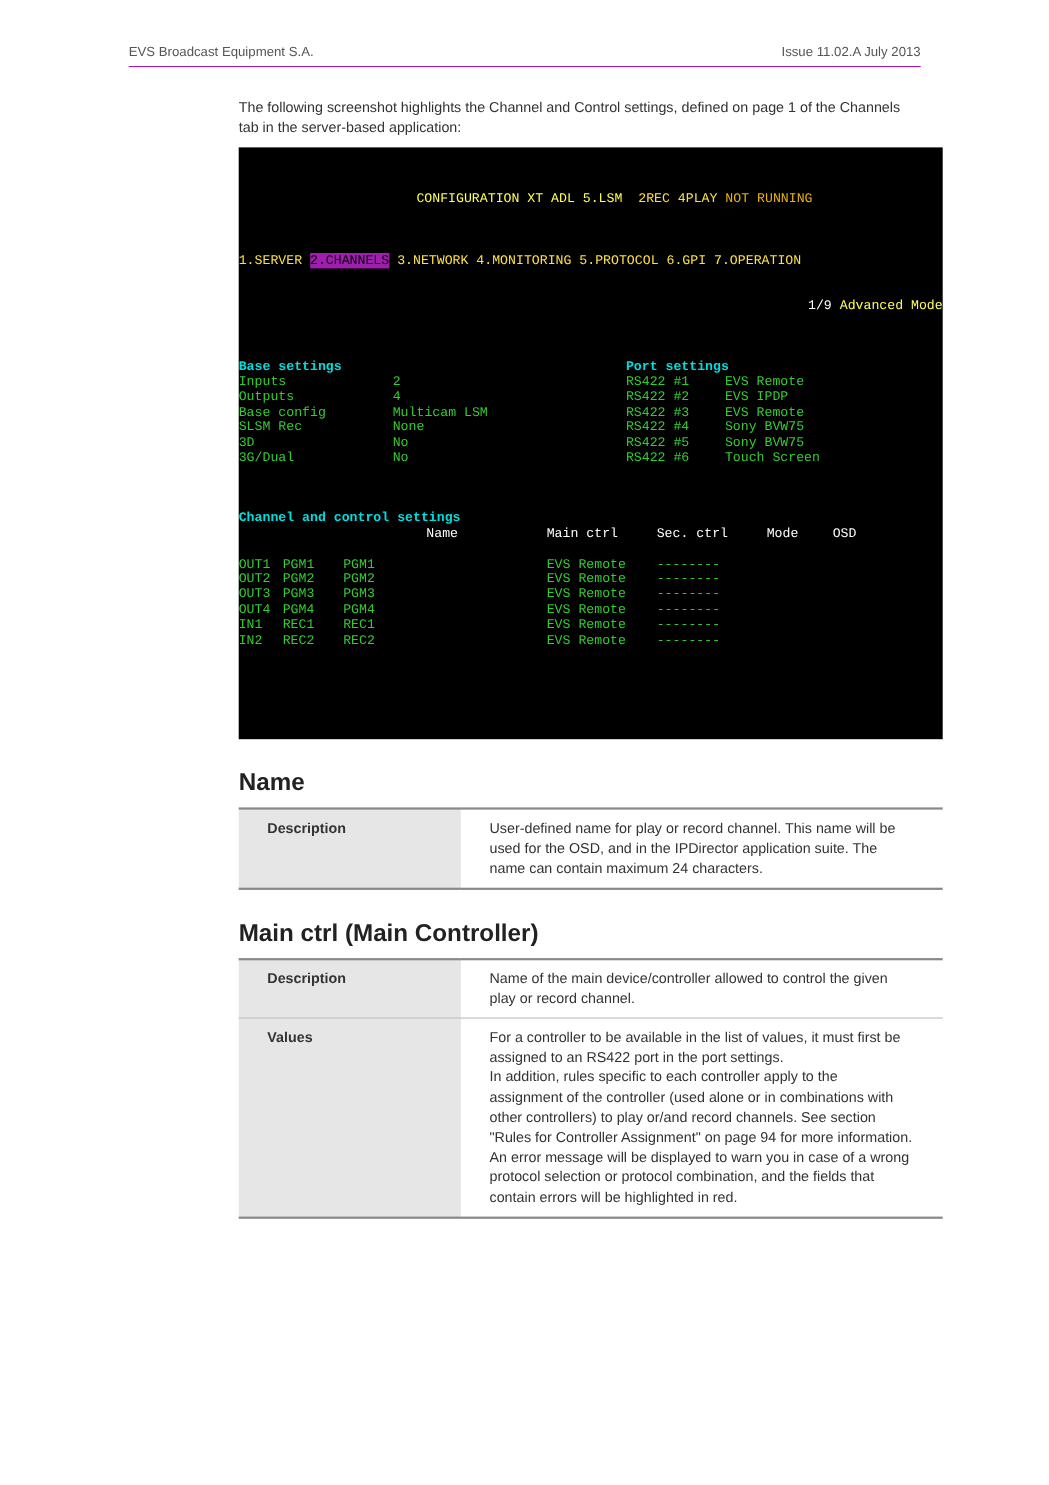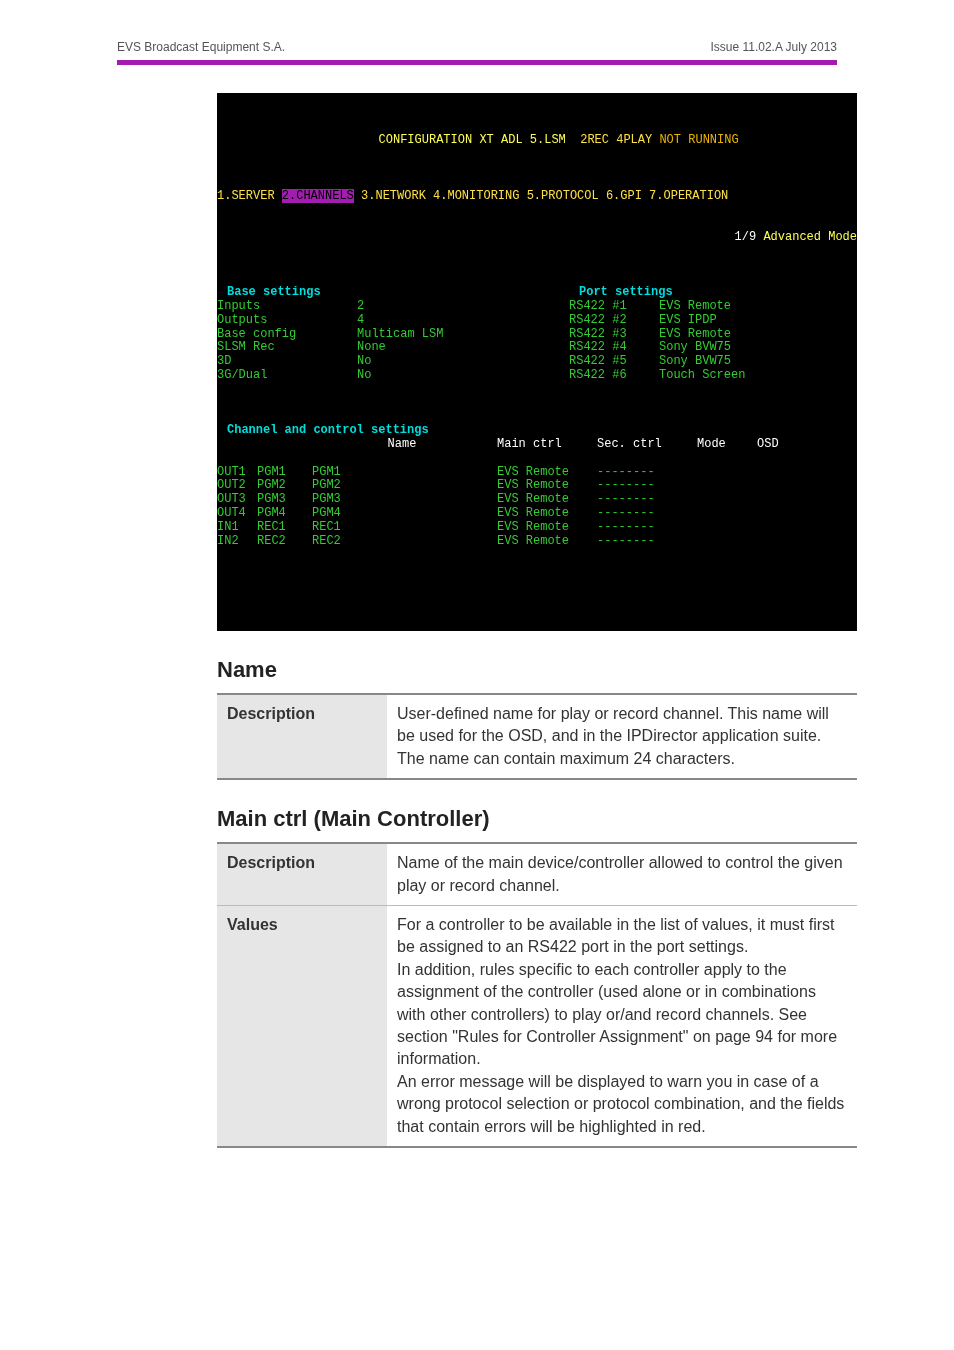--- a/index.html
+++ b/index.html
@@ -15,21 +15,21 @@
     margin: 0 auto;
     padding: 40px 20px 20px 20px;
     box-sizing: border-box;
   }
   .pagehead {
     display: flex;
     justify-content: space-between;
     font-size: 12px;
     color: #555;
     padding-bottom: 6px;
-    border-bottom: 5px solid #a21caf;
+    border-bottom: 1px solid #a21caf;
     margin-bottom: 28px;
   }
   .narrative {
     margin-left: 100px;
     margin-bottom: 10px;
     line-height: 1.35;
   }
   .term {
     font-family: "Courier New", monospace;
     font-size: 12px;
@@ -38,21 +38,21 @@
     margin-left: 100px;
     width: 640px;
     box-sizing: border-box;
     padding: 0;
     line-height: 1.15;
     white-space: pre;
   }
   .term .row { display: flex; }
   .t-yellow { color: #ffff55; }
   .t-cyan   { color: #fde047; }
-  .t-cyan-b { color: #00dddd; font-weight: bold; padding-left: 10px; }
+  .t-cyan-b { color: #00dddd; font-weight: bold; }
   .t-green  { color: #33cc33; }
   .t-red    { color: #eab308; }
   .t-white  { color: #ffffff; }
   .t-gray   { color: #808080; }
   .bg-cyan  { background: #a21caf; color:#000; }
 
   h2.section {
     margin-left: 100px;
     font-size: 22px;
     margin-top: 26px;
@@ -62,42 +62,43 @@
   }
   table.deftable {
     margin-left: 100px;
     width: 640px;
     border-collapse: collapse;
     border-top: 2px solid #888;
     border-bottom: 2px solid #888;
   }
   table.deftable th, table.deftable td {
     border-top: 1px solid #bbb;
-    padding: 8px 10px;
+    padding: 8px 26px;
     vertical-align: top;
-    font-size: 16px;
+    font-size: 13px;
     text-align: left;
     line-height: 1.4;
   }
   table.deftable th {
     width: 150px;
     background: #e6e6e6;
     font-weight: bold;
   }
 </style>
 </head>
 <body>
 
 <div class="page">
 
   <div class="pagehead">
     <span>EVS Broadcast Equipment S.A.</span>
     <span>Issue 11.02.A  July 2013</span>
   </div>
 
+  <p class="narrative">The following screenshot highlights the Channel and Control settings, defined on page 1 of the Channels tab in the server-based application:</p>
 
   <div class="term">
     <div style="text-align:center" class="t-yellow">
       <span>CONFIGURATION XT ADL 5.LSM</span>  <span class="t-cyan">2REC 4PLAY</span> <span class="t-red">NOT RUNNING</span>
     </div>
     <div><span class="t-cyan">1.SERVER</span> <span class="bg-cyan">2.CHANNELS</span> <span class="t-cyan">3.NETWORK</span> <span class="t-cyan">4.MONITORING</span> <span class="t-cyan">5.PROTOCOL</span> <span class="t-cyan">6.GPI</span> <span class="t-cyan">7.OPERATION</span></div>
     <div style="text-align:right"><span class="t-white">1/9</span> <span class="t-yellow">Advanced Mode</span></div>
     <div class="row">
       <div style="width:55%">
 <span class="t-cyan-b">Base settings</span>

